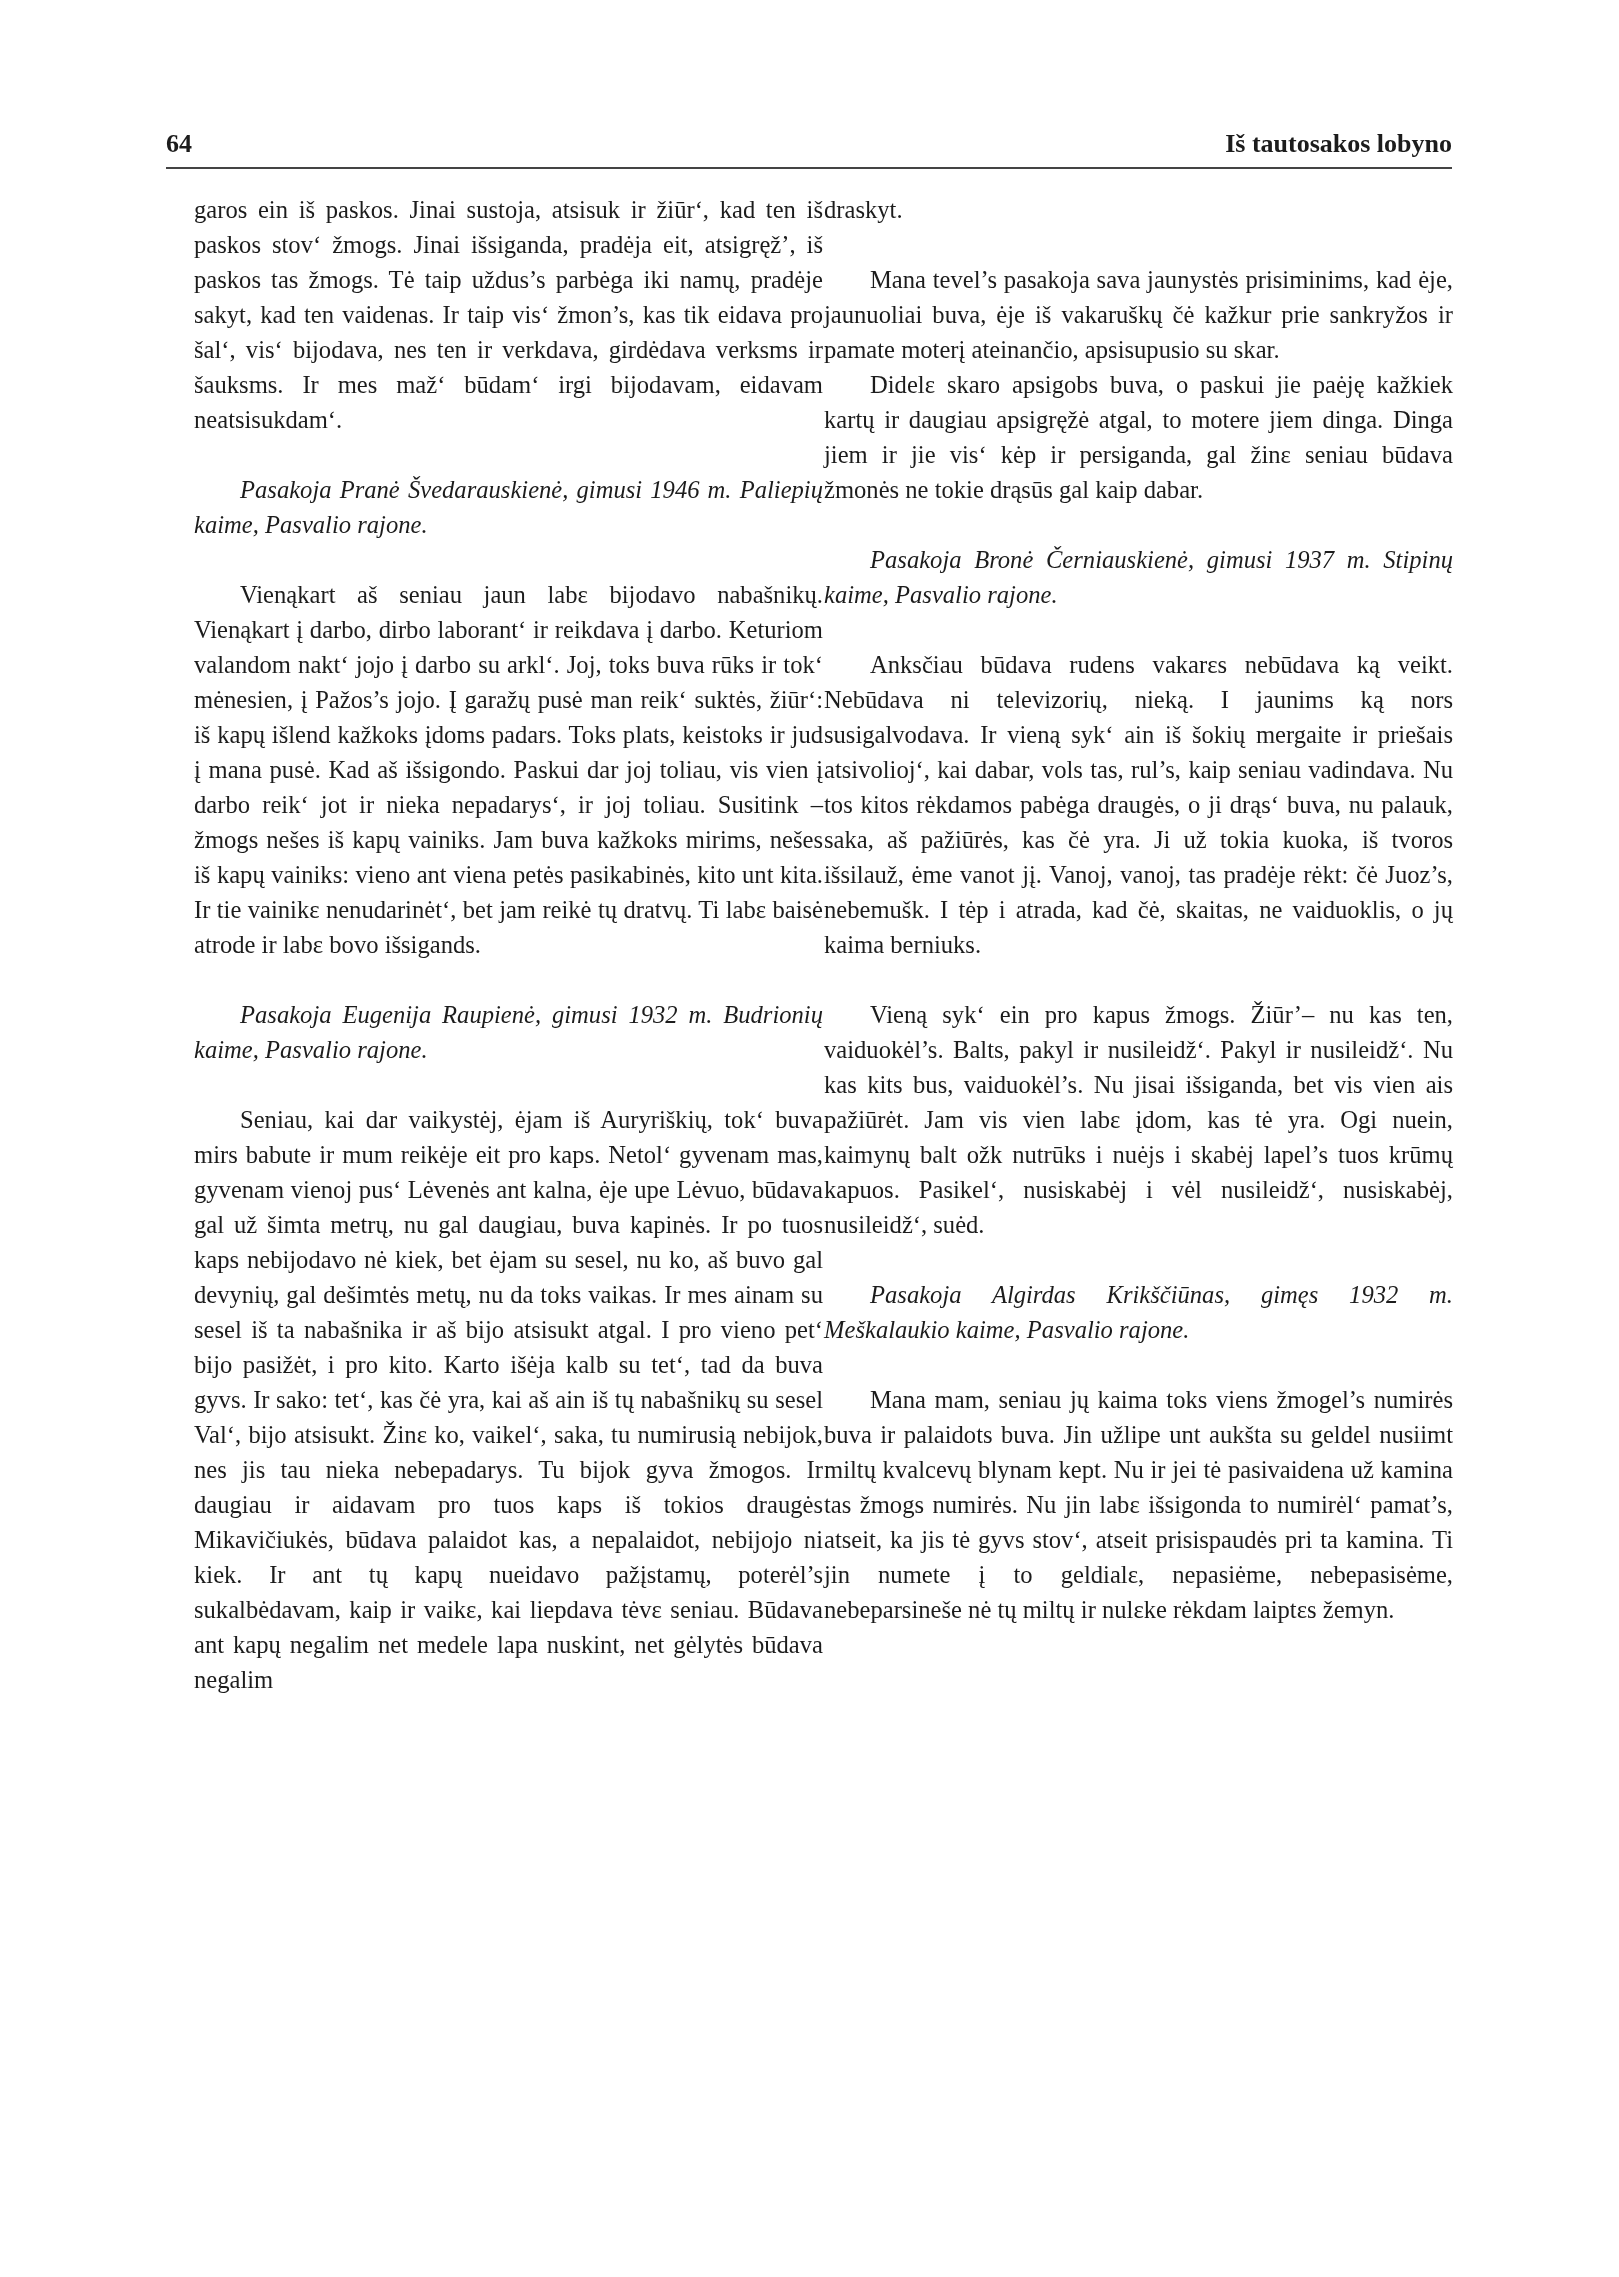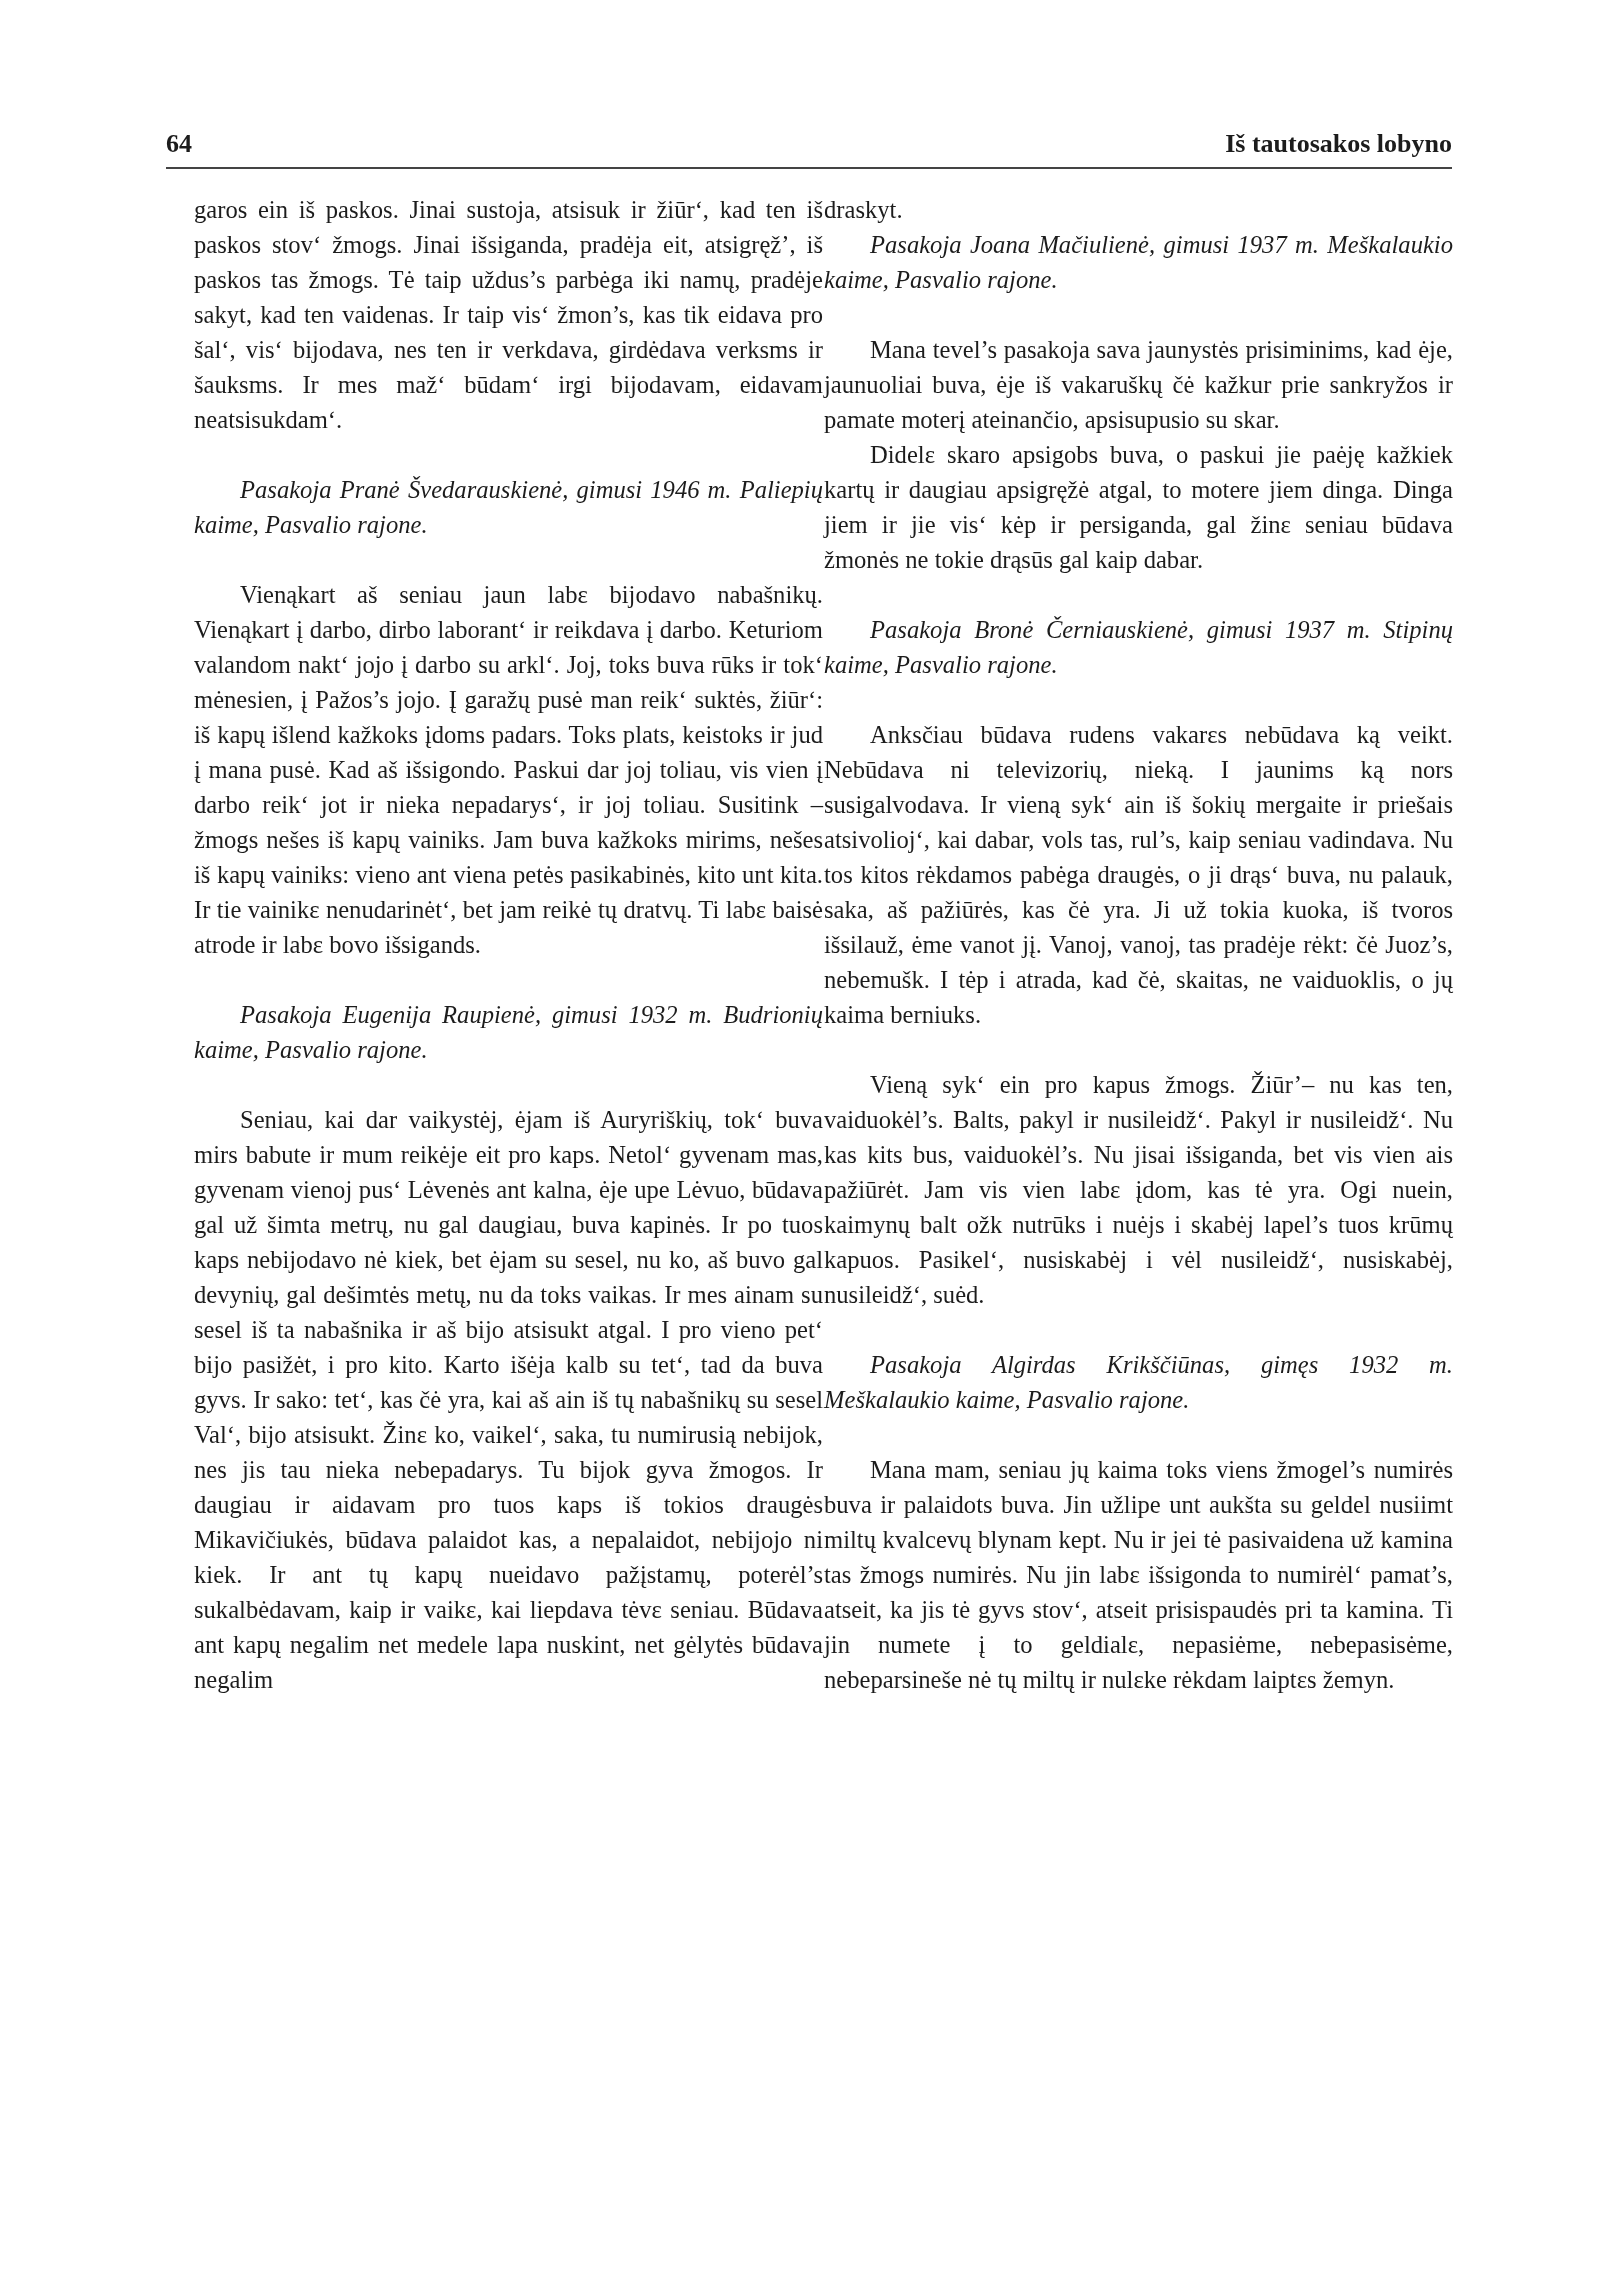--- a/index.html
+++ b/index.html
@@ -34,21 +34,20 @@
   <div class="gap"></div>
   <p class="p">Vienąkart  aš seniau jaun labɛ bijodavo nabašnikų. Vienąkart į darbo, dirbo laborant‘ ir reikdava į darbo. Keturiom valandom nakt‘ jojo į darbo su arkl‘. Joj, toks buva rūks ir tok‘ mėnesien, į Pažos’s jojo. Į garažų pusė man reik‘ suktės, žiūr‘: iš kapų išlend kažkoks įdoms padars. Toks plats, keistoks ir jud į mana pusė. Kad aš išsigondo. Paskui dar joj toliau, vis vien į darbo reik‘ jot ir nieka nepadarys‘, ir joj toliau. Susitink – žmogs nešes iš kapų vainiks. Jam buva kažkoks mirims, nešes iš kapų vainiks: vieno ant viena petės pasikabinės, kito unt kita. Ir tie vainikɛ nenudarinėt‘, bet jam reikė tų dratvų. Ti labɛ baisė atrode ir labɛ bovo išsigands.</p>
   <div class="gap"></div>
   <p class="attr">Pasakoja Eugenija Raupienė, gimusi 1932 m. Budrionių kaime, Pasvalio rajone.</p>
   <div class="gap"></div>
   <p class="p">Seniau, kai dar vaikystėj, ėjam iš Auryriškių, tok‘ buva mirs babute ir mum reikėje eit pro kaps. Netol‘ gyvenam mas, gyvenam vienoj pus‘ Lėvenės ant kalna, ėje upe Lėvuo, būdava gal už šimta metrų, nu gal daugiau, buva kapinės. Ir po tuos kaps nebijodavo nė kiek, bet ėjam su sesel, nu ko, aš buvo gal devynių, gal dešimtės metų, nu da toks vaikas. Ir mes ainam su sesel iš ta nabašnika ir aš bijo atsisukt atgal. I pro vieno pet‘ bijo pasižėt, i pro kito. Karto išėja kalb su tet‘, tad da buva gyvs. Ir sako: tet‘, kas čė yra, kai aš ain iš tų nabašnikų su sesel Val‘, bijo atsisukt. Žinɛ ko, vaikel‘, saka, tu numirusią nebijok, nes jis tau nieka nebepadarys. Tu bijok gyva žmogos. Ir daugiau ir aidavam pro tuos kaps iš tokios draugės Mikavičiukės, būdava palaidot kas, a nepalaidot, nebijojo ni kiek. Ir ant tų kapų nueidavo pažįstamų, poterėl’s sukalbėdavam, kaip ir vaikɛ, kai liepdava tėvɛ seniau. Būdava ant kapų negalim net medele lapa nuskint, net gėlytės būdava negalim</p>
 </div>
 
 <div class="col col-right">
   <p class="p noindent">draskyt.</p>
-  <p class="attr">Pasakoja Joana Mačiulienė, gimusi 1937 m. Meškalaukio kaime, Pasvalio rajone.</p>
   <div class="gap"></div>
   <p class="p">Mana tevel’s pasakoja sava jaunystės prisiminims, kad ėje, jaunuoliai buva, ėje iš vakaruškų čė kažkur prie sankryžos ir pamate moterį ateinančio, apsisupusio su skar.</p>
   <p class="p">Didelɛ skaro apsigobs buva, o paskui jie paėję kažkiek kartų ir daugiau apsigręžė atgal, to motere jiem dinga. Dinga jiem ir jie vis‘ kėp ir persiganda, gal žinɛ seniau būdava žmonės ne tokie drąsūs gal kaip dabar.</p>
   <div class="gap"></div>
   <p class="attr">Pasakoja Bronė Černiauskienė, gimusi 1937 m. Stipinų kaime, Pasvalio rajone.</p>
   <div class="gap"></div>
   <p class="p">Anksčiau būdava rudens vakarɛs nebūdava ką veikt. Nebūdava ni televizorių, nieką. I jaunims ką nors susigalvodava. Ir vieną syk‘ ain iš šokių mergaite ir priešais atsivolioj‘, kai dabar, vols tas, rul’s, kaip  seniau vadindava. Nu tos kitos rėkdamos pabėga draugės, o ji drąs‘ buva, nu palauk, saka, aš pažiūrės, kas čė yra. Ji už tokia kuoka, iš tvoros išsilauž, ėme vanot jį. Vanoj, vanoj, tas pradėje rėkt: čė Juoz’s, nebemušk. I tėp i atrada, kad čė, skaitas, ne vaiduoklis, o jų kaima berniuks.</p>
   <div class="gap"></div>
   <p class="p">Vieną syk‘ ein pro kapus žmogs. Žiūr’– nu kas ten, vaiduokėl’s. Balts, pakyl ir nusileidž‘. Pakyl ir nusileidž‘. Nu kas kits bus,  vaiduokėl’s. Nu jisai išsiganda, bet vis vien ais pažiūrėt. Jam vis vien labɛ įdom, kas tė yra. Ogi nuein, kaimynų balt ožk nutrūks i  nuėjs i skabėj lapel’s tuos krūmų kapuos. Pasikel‘, nusiskabėj i vėl nusileidž‘, nusiskabėj, nusileidž‘, suėd.</p>
   <div class="gap"></div>

